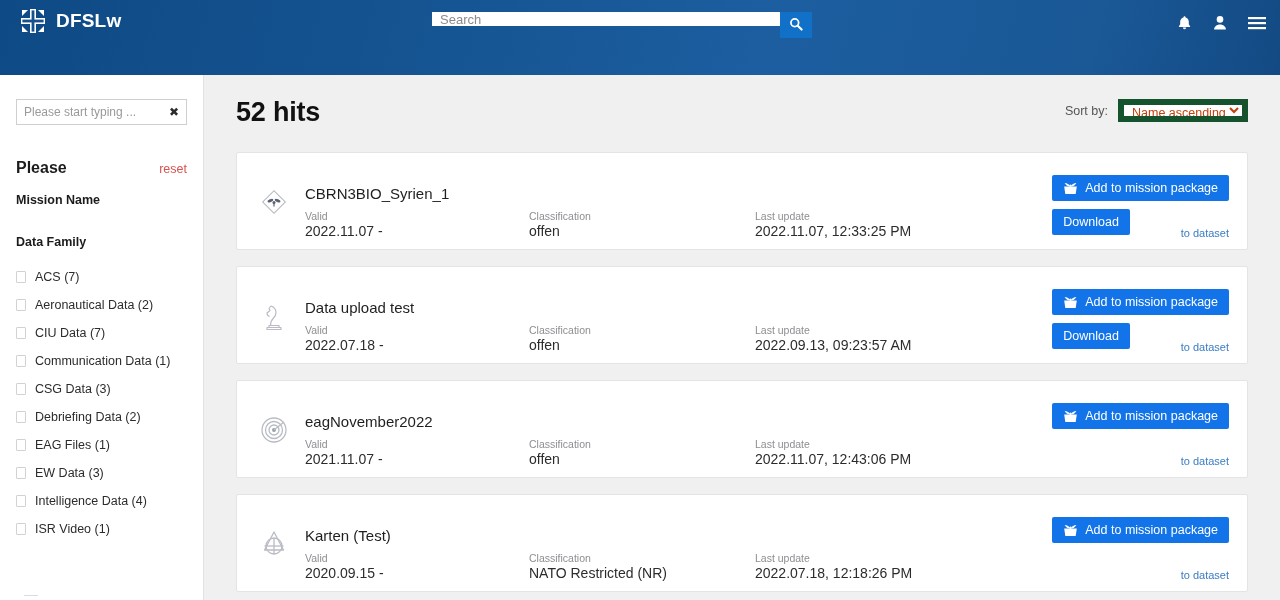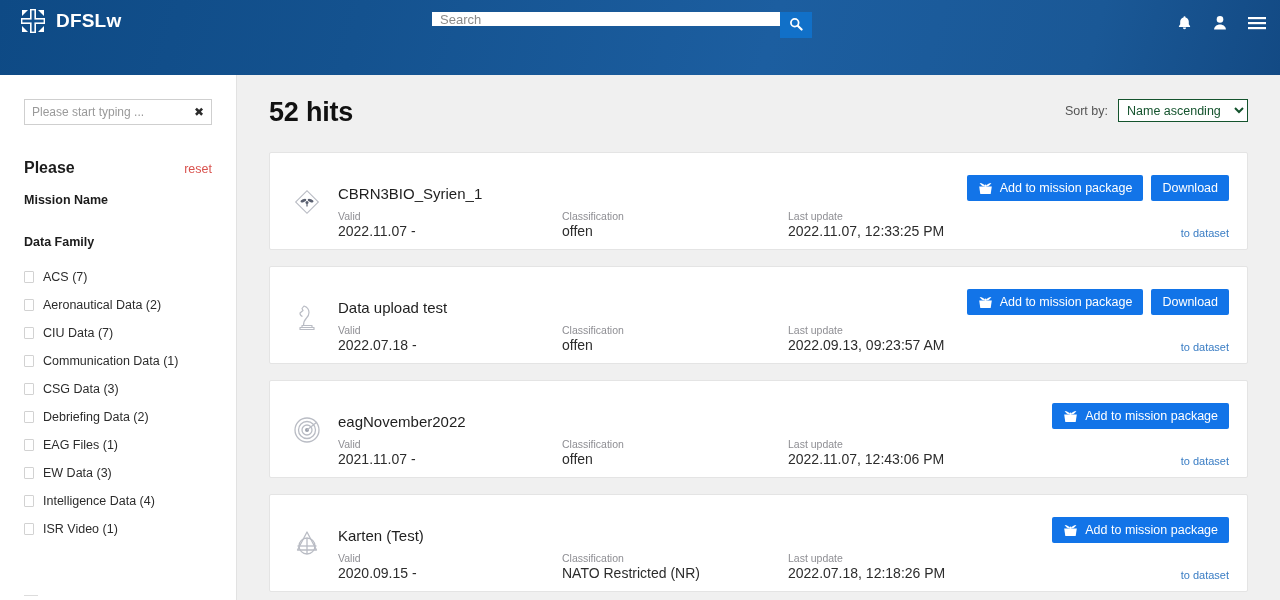--- a/index.html
+++ b/index.html
@@ -82,24 +82,24 @@
   }
 
   
   .body-wrap {
     display: flex;
     height: 525px;
   }
 
   
   .sidebar {
-    width: 237px;
+    width: 204px;
     background: #ffffff;
     border-right: 1px solid #e2e2e2;
-    padding: 0 24px;
+    padding: 0 16px;
     position: relative;
   }
   .typeahead {
     margin-top: 24px;
     height: 26px;
     border: 1px solid #cfcfcf;
     background: #fff;
     display: flex; align-items: center;
     padding: 0 7px;
   }
@@ -158,25 +158,25 @@
   }
   .main-head {
     display: flex; align-items: flex-end; justify-content: space-between;
     padding-top: 22px;
   }
   .hits { font-size: 27px; font-weight: bold; color: #111; letter-spacing: -.2px; }
   .sortwrap { display: flex; align-items: center; gap: 10px; padding-bottom: 6px; }
   .sortlabel { font-size: 12.5px; color: #555; }
   .sortselect {
     width: 130px; height: 23px;
-    border: 1px solid #14532d;
+    border: 6px solid #14532d;
     background: #fff;
     font-family: "Liberation Sans", sans-serif;
     font-size: 12.5px;
-    color: #14532d;
+    color: #c2410c;
     padding-left: 4px;
   }
 
   .cards { margin-top: 24px; }
   .card {
     background: #ffffff;
     border: 1px solid #e4e4e4;
     border-radius: 2px;
     height: 98px;
     margin-bottom: 16px;
@@ -199,21 +199,21 @@
   .meta-col { position: absolute; }
   .meta-col.c1 { left: 68px; }
   .meta-col.c2 { left: 292px; }
   .meta-col.c3 { left: 518px; }
   .meta-key { font-size: 10.5px; color: #8e8e93; line-height: 14px; white-space: nowrap; }
   .meta-val { font-size: 14px; color: #2c2c2c; line-height: 16px; white-space: nowrap; }
 
   .card-actions {
     position: absolute;
     right: 18px; top: 22px;
-    display: flex; gap: 8px; align-items: flex-start;
+    display: flex; gap: 8px; align-items: flex-start; flex-direction: column;
   }
   .btn {
     border: none;
     border-radius: 2px;
     background: #1274e8;
     color: #ffffff;
     font-family: "Liberation Sans", sans-serif;
     font-size: 12.5px;
     height: 26px;
     padding: 0 11px;

